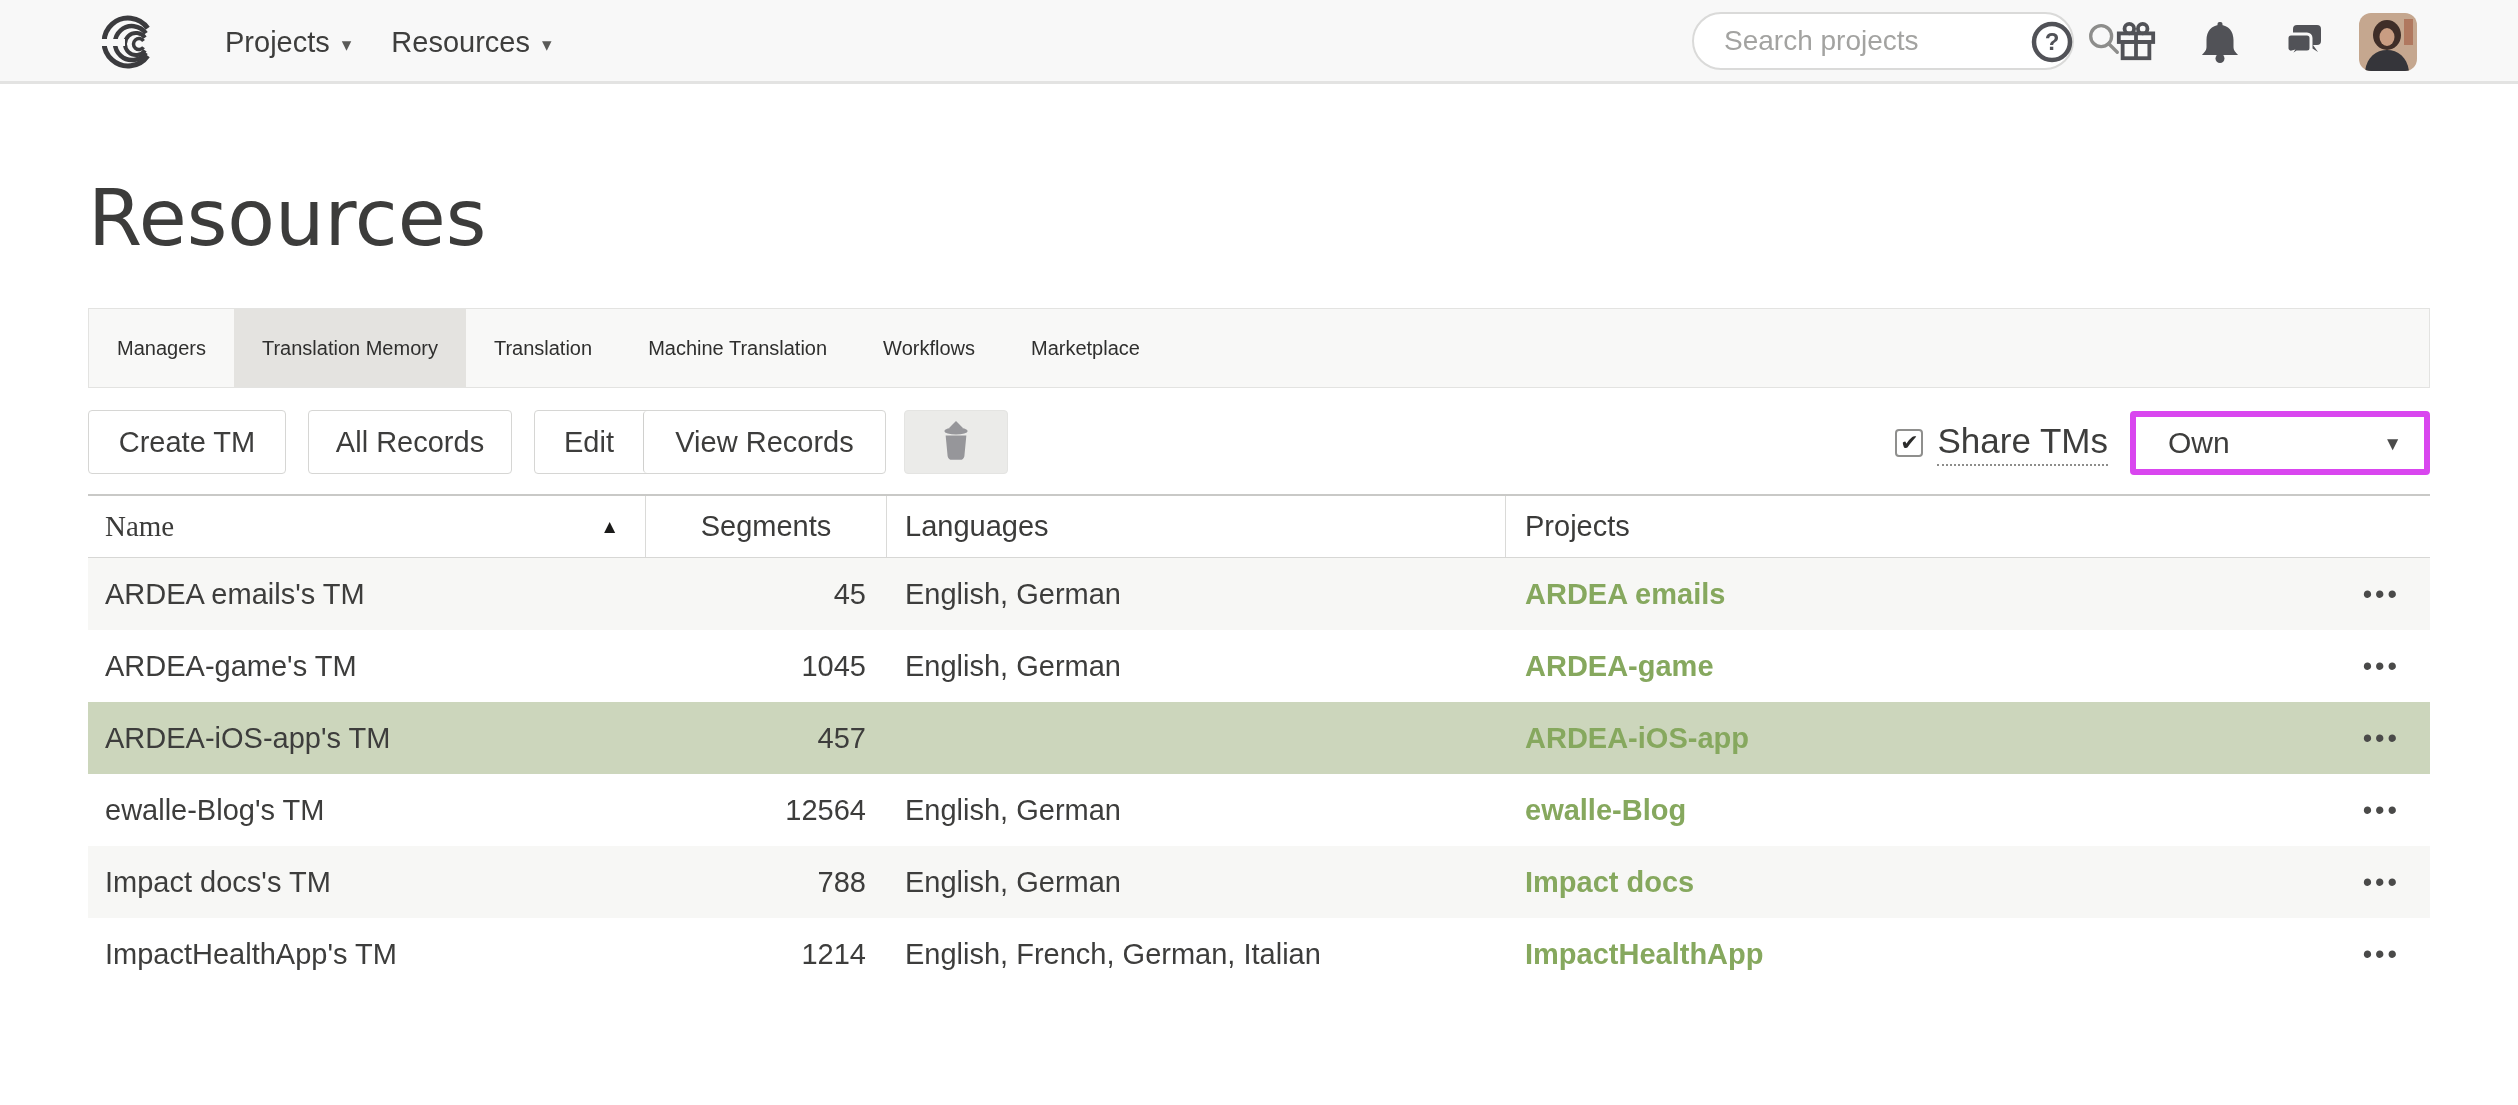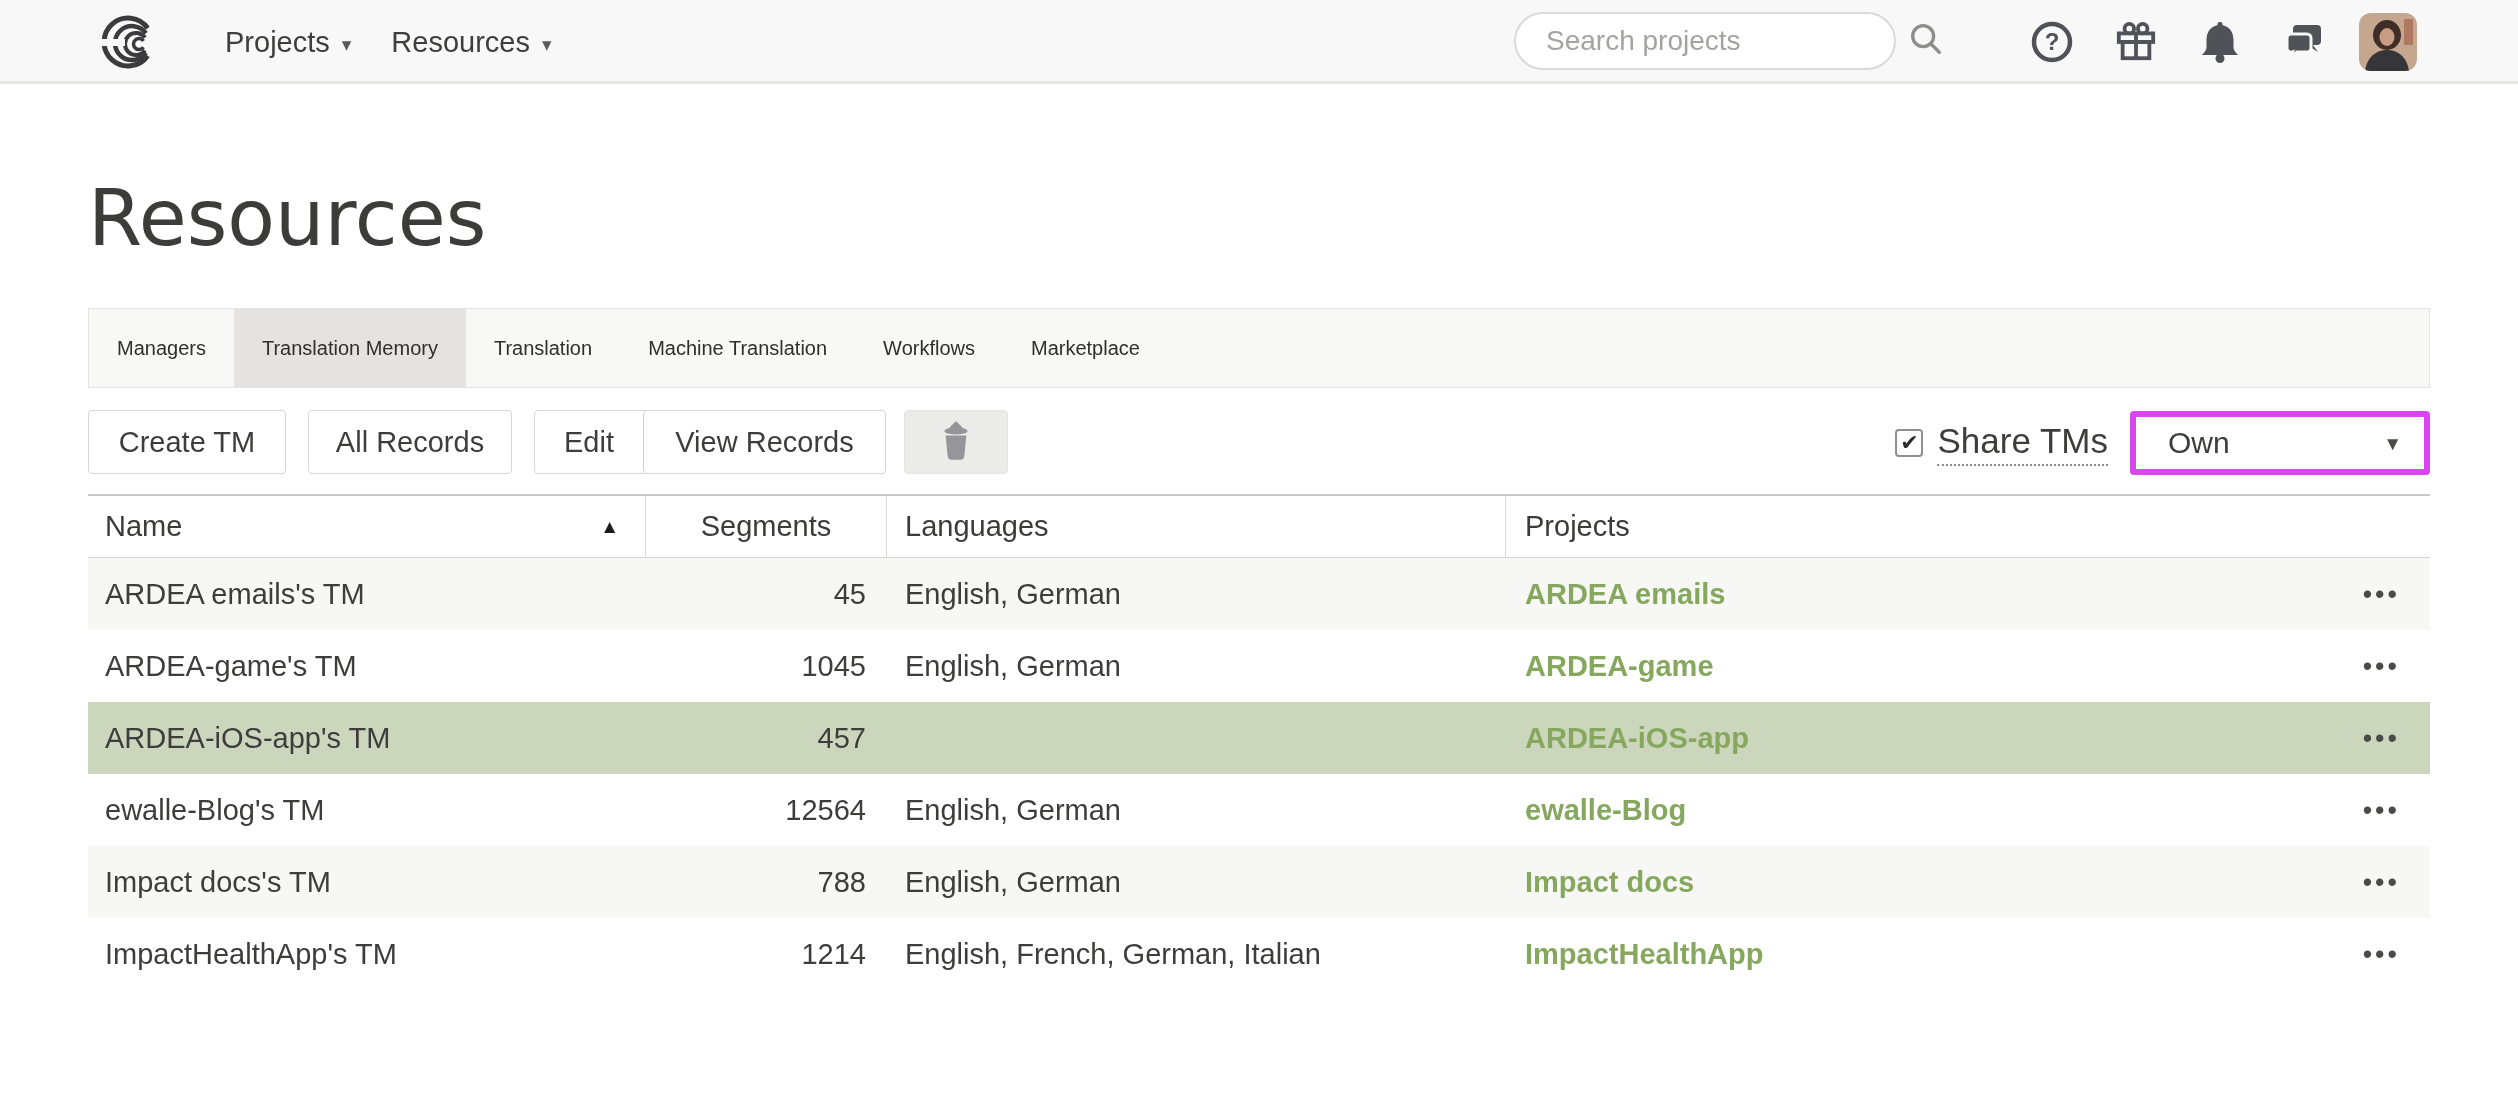--- a/index.html
+++ b/index.html
@@ -14,21 +14,21 @@
   .topbar {
     position:relative; width:2518px; height:84px;
     background:#f8f8f8; border-bottom:3px solid #e3e3e2;
   }
   .logo { position:absolute; left:98px; top:10px; width:64px; height:64px; cursor:pointer; }
   .topnav { position:absolute; left:225px; top:0; height:84px; display:flex; align-items:center; gap:40px; }
   .topnav-item { display:flex; align-items:center; gap:12px; font-size:29px; color:#3e3e3d; cursor:pointer; }
   .topnav-caret { font-size:19px; color:#5a5a58; line-height:1; padding-top:4px; }
 
   .searchbox {
-    position:absolute; left:1514px; top:12px; width:382px; height:58px;
+    position:absolute; left:1692px; top:12px; width:382px; height:58px;
     background:#ffffff; border:2px solid #dadad9; border-radius:30px;
     display:flex; align-items:center; padding:0 20px 0 30px;
   }
   .searchbox input {
     border:none; outline:none; background:transparent; flex:1;
     font-size:28px; color:#555554; font-family:"Liberation Sans", sans-serif;
   }
   .searchbox input::placeholder { color:#a3a3a1; }
 
   .icon-btn { position:absolute; top:21px; width:42px; height:42px; cursor:pointer; }
@@ -91,21 +91,21 @@
   }
   .scope-arrow { font-size:19px; color:#4b4b4a; padding-top:2px; }
 
   
   .tm-table { margin-top:18px; border-top:2px solid #c9c9c7; font-size:29px; }
   .thead {
     display:grid; grid-template-columns:558px 241px 619px 1fr;
     height:62px; border-bottom:1px solid #d7d7d5; background:#ffffff;
   }
   .th { display:flex; align-items:center; height:100%; color:#3b3b3a; cursor:pointer; }
-  .th-name { padding-left:17px; padding-right:26px; justify-content:space-between; border-right:1px solid #dadad8; }
+  .th-name { padding-left:17px; padding-right:26px; justify-content:space-between; border-right:1px solid #dadad8;font-family:Liberation Serif, serif; }
   .th-segments { justify-content:center; border-right:1px solid #dadad8; }
   .th-languages { padding-left:18px; border-right:1px solid #dadad8; }
   .th-projects { padding-left:19px; }
   .sort-icon { font-size:19px; color:#1a1a19; }
 
   .row {
     display:grid; grid-template-columns:558px 241px 619px 1fr;
     height:72px; align-items:center; background:#ffffff; cursor:pointer;
   }
   .row--striped { background:#f7f7f5; }

